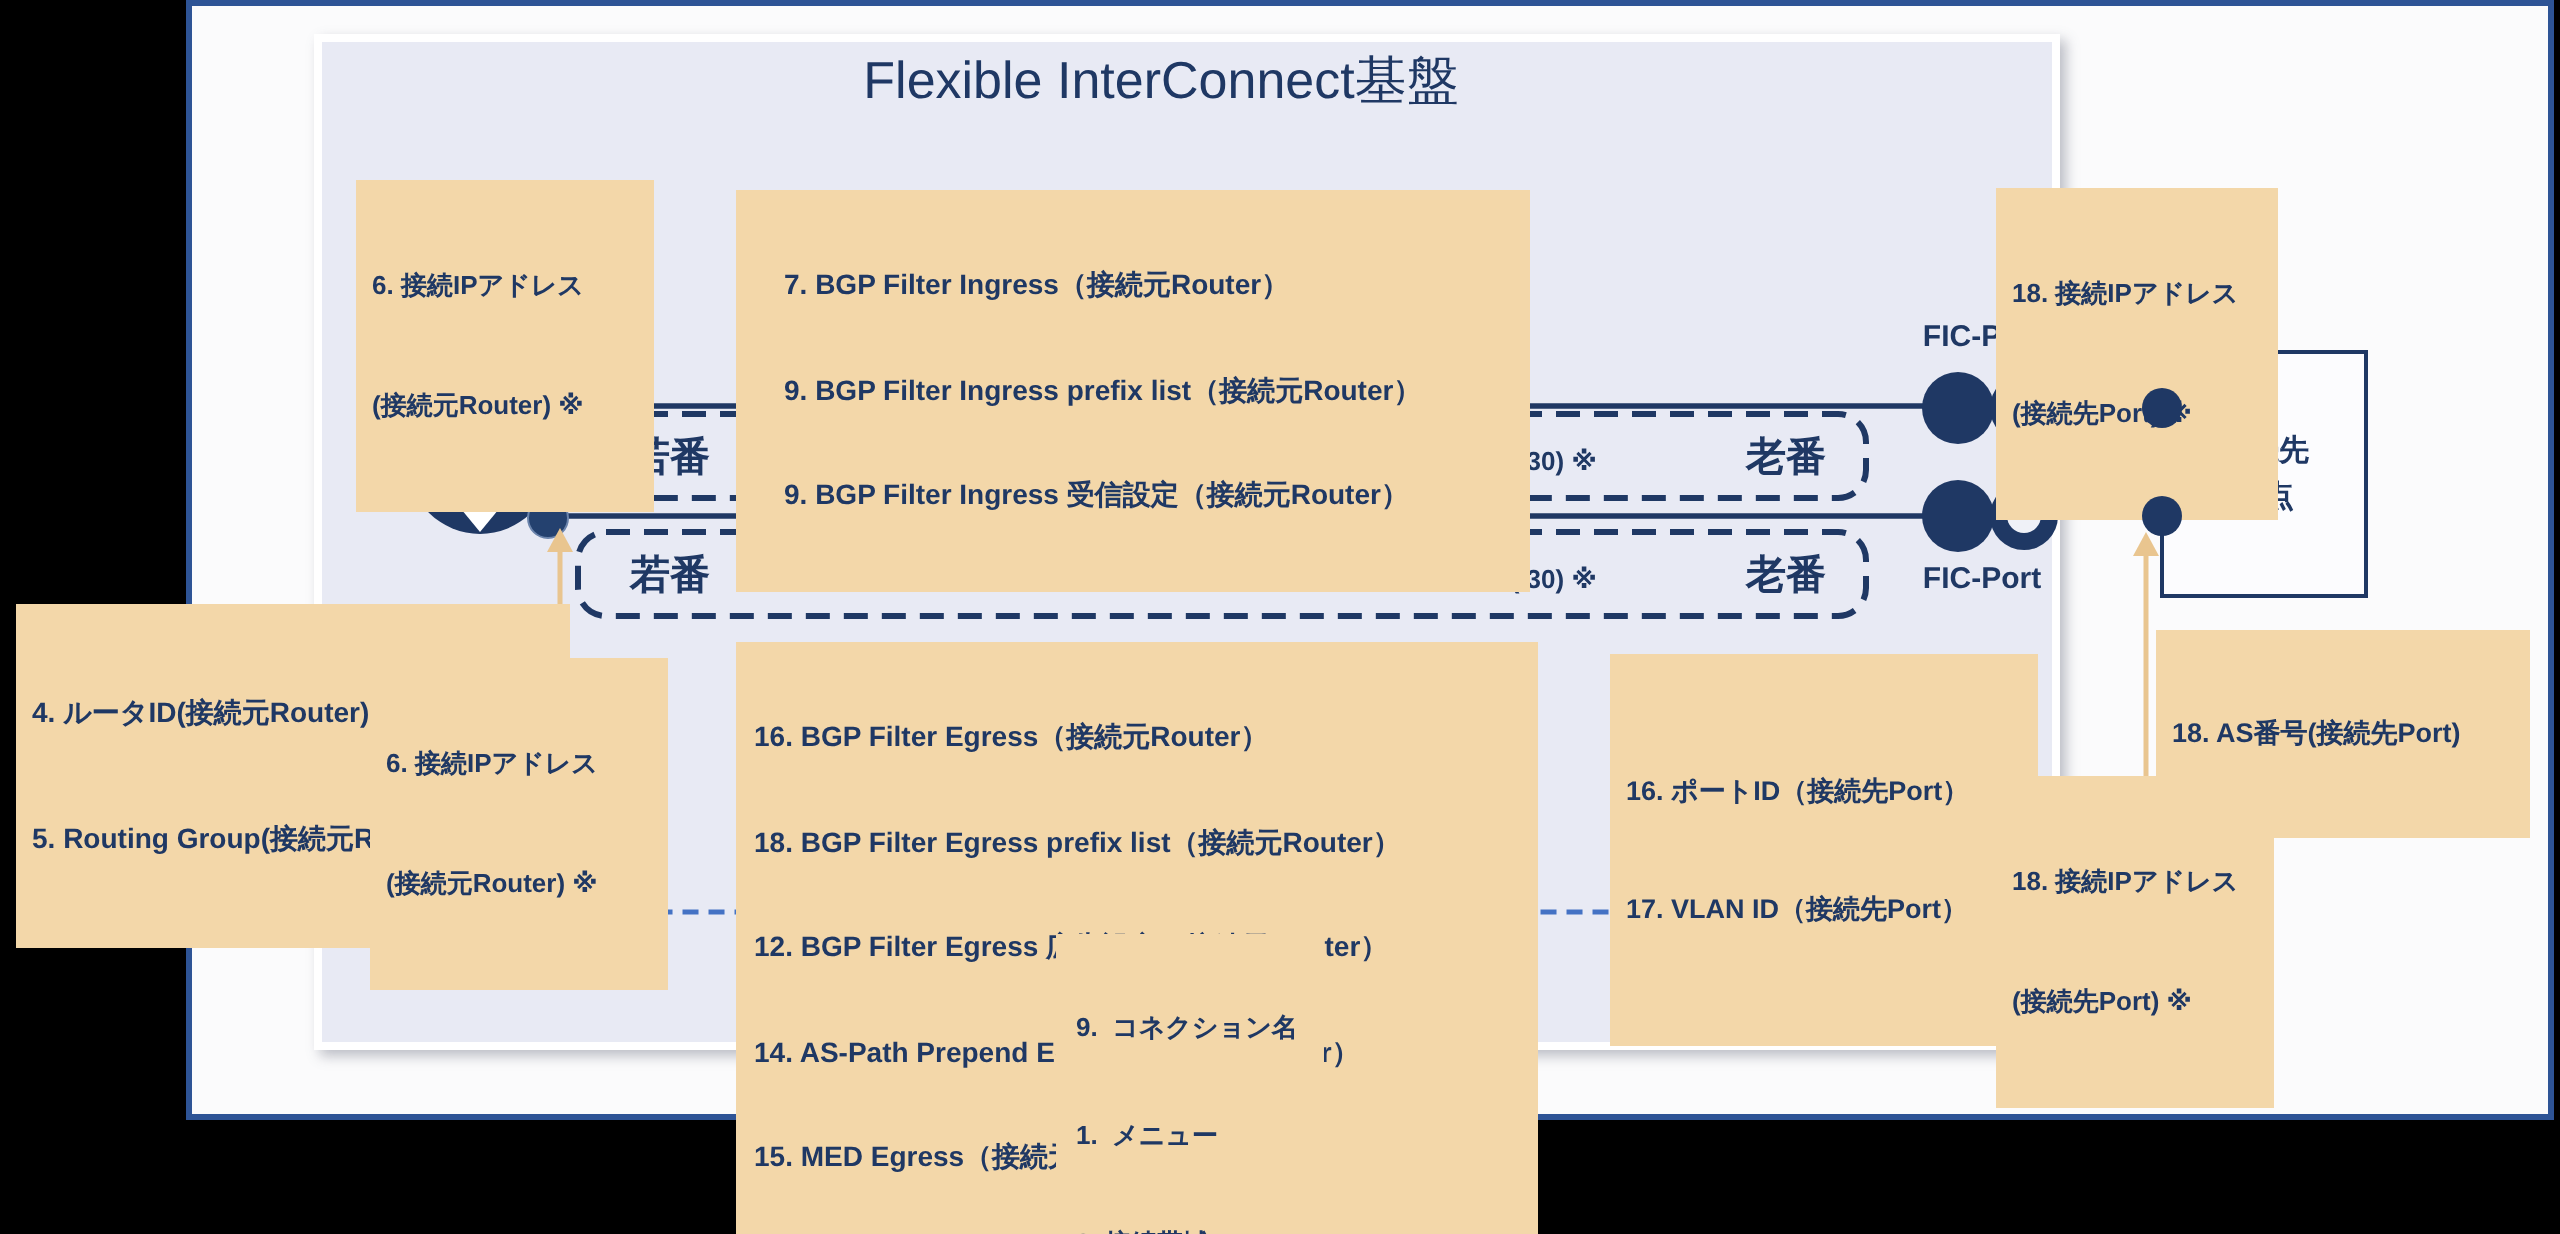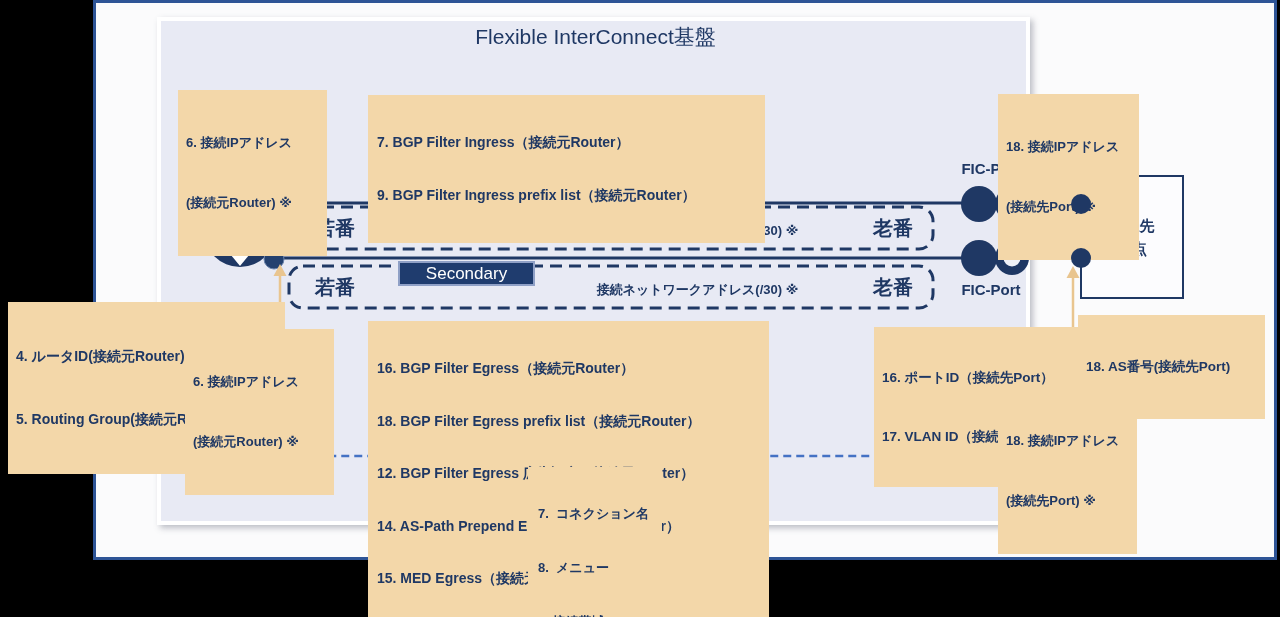--- a/index.html
+++ b/index.html
@@ -6,21 +6,21 @@
   #canvas{position:relative;width:1280px;height:617px;background:#000;overflow:hidden;
           font-family:"Liberation Sans","DejaVu Sans",sans-serif;color:#1F3864;}
   .page{position:absolute;left:93px;top:0;width:1184px;height:560px;background:#FBFBFC;
         border:3px solid #2E5496;box-sizing:border-box;z-index:1;}
   .panel{position:absolute;left:157px;top:17px;width:873px;height:508px;background:#E8EAF4;
          border:4px solid #FFFFFF;box-sizing:border-box;z-index:2;
          box-shadow:3px 3px 6px rgba(110,115,130,.45);}
   svg.gfx{position:absolute;left:0;top:0;z-index:3;pointer-events:none;}
   svg.gfx-top{position:absolute;left:0;top:0;z-index:8;pointer-events:none;}
   .txt{position:absolute;z-index:5;}
-  .title{left:159px;top:23px;width:873px;text-align:center;font-size:21px;font-weight:400;}
+  .title{left:144px;top:23px;width:873px;text-align:center;font-size:26px;font-weight:400;}
   .nodelabel{font-weight:bold;font-size:15px;text-align:center;}
   .endlabel{font-weight:bold;font-size:20px;text-align:center;}
   .addr{font-weight:bold;font-size:13px;text-align:center;}
   .badge{position:absolute;z-index:5;background:#1F3C6E;border:2px solid #8FA0C6;box-sizing:border-box;
          color:#fff;font-size:17px;display:flex;align-items:center;justify-content:center;}
   .anno{position:absolute;z-index:5;background:#F3D7A9;font-weight:bold;white-space:pre;
         padding:3px 8px;box-sizing:border-box;}
   .anno div{white-space:pre;}
   .f13{font-size:13px;line-height:20px;}
   .f135{font-size:13.5px;line-height:19.5px;}
@@ -116,23 +116,24 @@
 
   <div class="txt endlabel" style="left:300px;top:274px;width:70px;">若番</div>
   <div class="txt endlabel" style="left:858px;top:274px;width:70px;">老番</div>
   <div class="txt addr" style="left:565px;top:281px;width:265px;">接続ネットワークアドレス(/30) ※</div>
 
   <div class="anno f13" style="left:178px;top:90px;width:149px;">
     <div>6. 接続IPアドレス</div>
     <div>(接続元Router) ※</div>
   </div>
 
-  <div class="anno f14" style="left:368px;top:95px;width:397px;padding:4px 9px;">
+  <div class="anno f14" style="left:368px;top:95px;width:397px;padding:4px 24px;">
     <div>7. BGP Filter Ingress（接続元Router）</div>
     <div>9. BGP Filter Ingress prefix list（接続元Router）</div>
+    <div>9. BGP Filter Ingress 受信設定（接続元Router）</div>
   </div>
 
   <div class="anno f13" style="left:998px;top:94px;width:141px;">
     <div>18. 接続IPアドレス</div>
     <div>(接続先Port) ※</div>
   </div>
 
   <div class="anno f14b" style="left:8px;top:266px;width:277px;padding:2px 8px;margin-top:36px;">
     <div>4. ルータID(接続元Router)</div>
     <div>5. Routing Group(接続元Router)</div>
@@ -144,37 +145,37 @@
   </div>
 
   <div class="anno f14" style="left:368px;top:321px;width:401px;padding:4px 9px;">
     <div>16. BGP Filter Egress（接続元Router）</div>
     <div>18. BGP Filter Egress prefix list（接続元Router）</div>
     <div>12. BGP Filter Egress 広告設定（接続元Router）</div>
     <div>14. AS-Path Prepend Egress（接続元Router）</div>
     <div>15. MED Egress（接続元Router）</div>
   </div>
 
-  <div class="anno f135" style="left:874px;top:327px;width:214px;padding:2px 8px;">
+  <div class="anno f135" style="left:805px;top:327px;width:214px;padding:20px 8px;">
     <div>16. ポートID（接続先Port）</div>
     <div>17. VLAN ID（接続先Port）</div>
   </div>
 
   <div class="anno f135" style="left:1078px;top:315px;width:187px;">
     <div>18. AS番号(接続先Port)</div>
   </div>
 
   <div class="anno f13" style="left:998px;top:388px;width:139px;">
     <div>18. 接続IPアドレス</div>
     <div>(接続先Port) ※</div>
   </div>
 
   <div class="anno f123" style="left:528px;top:467px;width:134px;padding:2px 10px;">
-    <div>7.  コネクション名</div>
-    <div>8.  メニュー</div>
+    <div>9.  コネクション名</div>
+    <div>1.  メニュー</div>
     <div>3. 接続帯域</div>
   </div>
 
   <svg class="gfx-top" width="1280" height="617" viewBox="0 0 1280 617">
     <circle cx="1081" cy="204" r="10" fill="#1F3864"></circle>
     <circle cx="1081" cy="258" r="10" fill="#1F3864"></circle>
   </svg>
 </div>
 
 </body></html>

